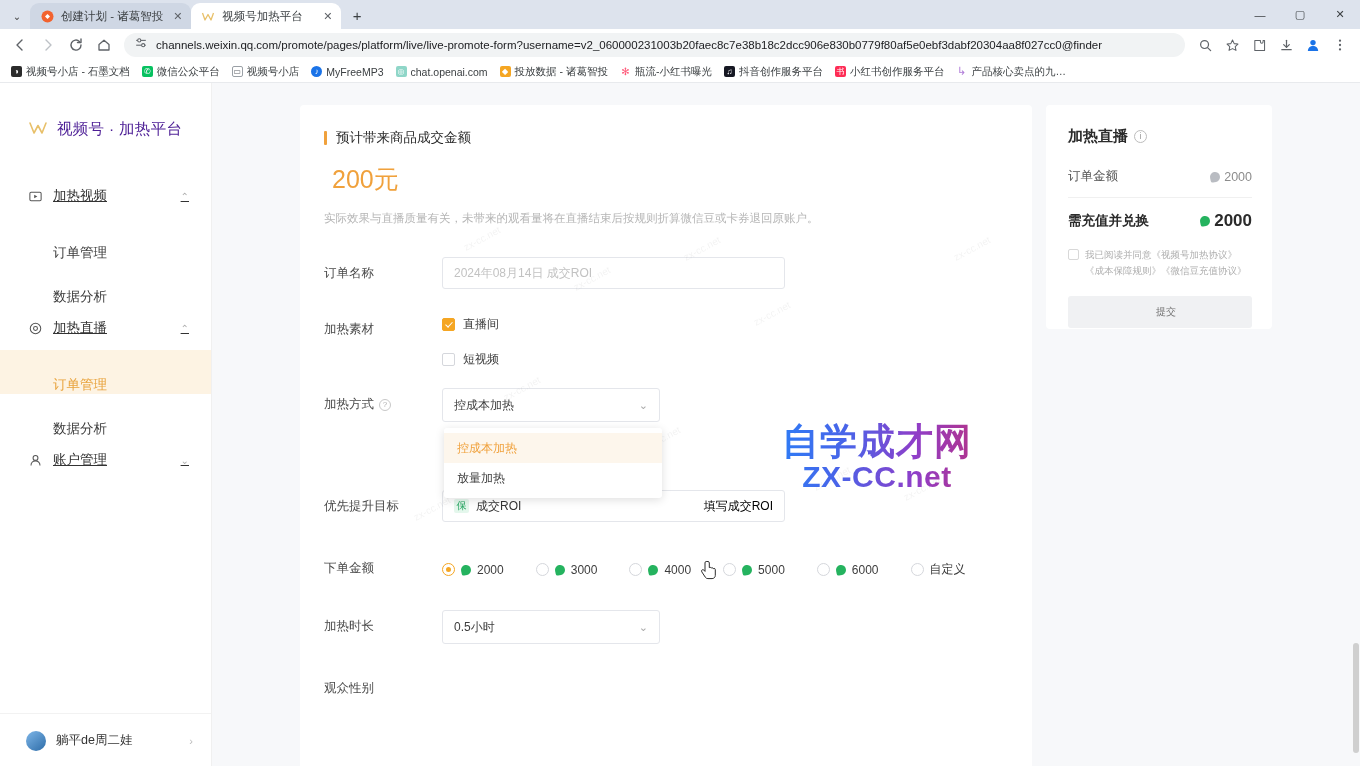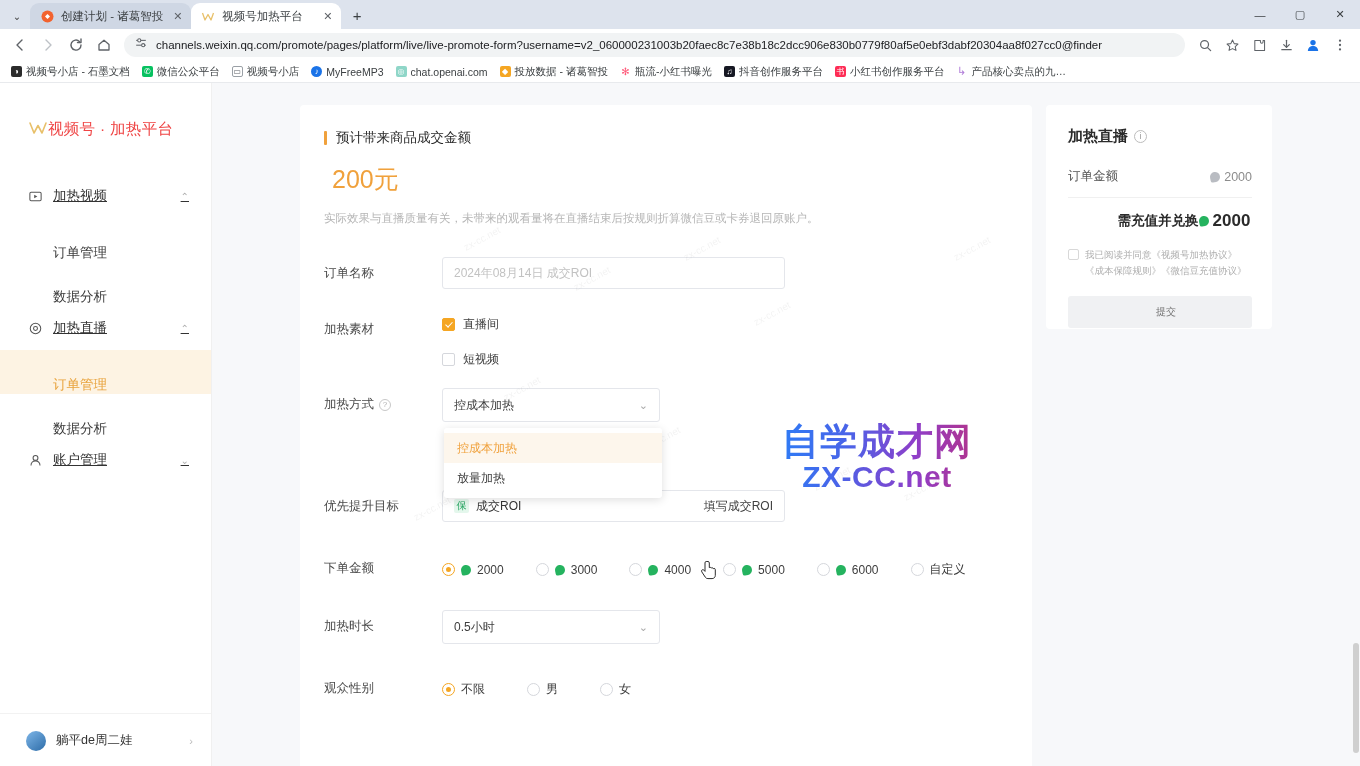--- a/index.html
+++ b/index.html
@@ -154,24 +154,24 @@
   .sidebar {
     width: 212px;
     background: #ffffff;
     flex: 0 0 212px;
     display: flex;
     flex-direction: column;
     border-right: 1px solid #f0f0f0;
     position: relative;
   }
   .brand {
-    display: flex; align-items: center; 
+    display: flex; align-items: center; gap: 9px;
     padding: 36px 0 34px 28px;
     font-size: 15.5px;
-    color: #ef4444;
+    color: #4c1d95;
     letter-spacing: 0.3px;
   }
   .brand-logo { color: #e6b861; font-size: 17px; line-height: 1; }
   .nav-group-head {
     display: flex; align-items: center;
     padding: 0 22px 0 28px;
     height: 44px;
     font-size: 13.5px;
     color: #333;
     gap: 10px;
@@ -344,21 +344,21 @@
   .badge-bao {
     background: #e4f7ec;
     color: #22a35e;
     font-size: 10px;
     border-radius: 2px;
     padding: 1px 2.5px;
     line-height: 1.2;
     flex: 0 0 auto;
   }
   .roi-name { font-size: 12px; color: #333; }
-  .roi-ph { margin-left: auto; font-size: 12px; color: #404040; }
+  .roi-ph { margin-left: auto; font-size: 12px; color: #000000; }
 
   .radio-line { display: flex; align-items: center; height: 22px; padding-top: 5px; flex-wrap: nowrap; }
   .radio-opt { display: flex; align-items: center; gap: 6px; margin-right: 32px; }
   .radio {
     width: 13px; height: 13px; border-radius: 50%;
     border: 1px solid #d5d7dc; background: #fff;
     flex: 0 0 13px;
     display: flex; align-items: center; justify-content: center;
   }
   .radio.checked { border-color: #f5a623; border-width: 1.5px; }
@@ -398,21 +398,21 @@
     font-weight: 400;
   }
   .sum-row {
     display: flex; align-items: center; justify-content: space-between;
     padding-bottom: 12px;
     border-bottom: 1px solid #f0f0f0;
     margin-bottom: 13px;
   }
   .sum-label { font-size: 12.5px; color: #555; }
   .sum-val { display: flex; align-items: center; gap: 4px; font-size: 12.5px; color: #8c8c8c; }
-  .sum-row2 { display: flex; align-items: center; justify-content: center; margin-bottom: 16px; margin-left: 48px; }
+  .sum-row2 { display: flex; align-items: center; justify-content: space-between; margin-bottom: 16px; }
   .sum-label2 { font-size: 13.5px; color: #2b2b2b; font-weight: 600; }
   .sum-val2 { display: flex; align-items: center; gap: 4px; font-size: 17px; color: #2b2b2b; font-weight: 600; }
   .agree-row { display: flex; gap: 6px; margin-bottom: 18px; }
   .agree-box {
     width: 11px; height: 11px; border: 1px solid #d8d8d8; border-radius: 2px;
     flex: 0 0 11px; margin-top: 2px; background: #fff;
   }
   .agree-text { font-size: 9.5px; color: #aeaeae; line-height: 1.65; }
   .submit-btn {
     height: 32px;
@@ -818,36 +818,20 @@
         <div class="fctl">
           <div class="select-box">
             <span>0.5小时</span>
             <span class="select-caret">⌄</span>
           </div>
         </div>
       </div>
 
       <div class="frow" style="margin-bottom:0;">
         <div class="flabel" style="padding-top:4px;">观众性别</div>
-        <div class="fctl">
-          <div class="radio-line">
-            <div class="radio-opt" style="margin-right:42px;">
-              <span class="radio checked"></span>
-              <span class="radio-text">不限</span>
-            </div>
-            <div class="radio-opt" style="margin-right:42px;">
-              <span class="radio"></span>
-              <span class="radio-text">男</span>
-            </div>
-            <div class="radio-opt" style="margin-right:0;">
-              <span class="radio"></span>
-              <span class="radio-text">女</span>
-            </div>
-          </div>
-        </div>
       </div>
 
     </div>
 
     <div class="side-card">
       <div class="side-title">
         <span>加热直播</span>
         <span class="info-ico">i</span>
       </div>
       <div class="sum-row">

